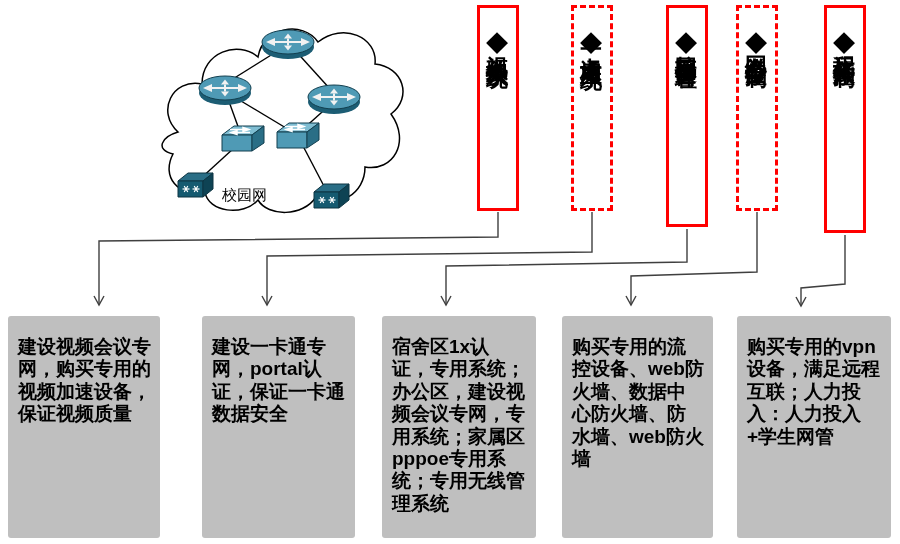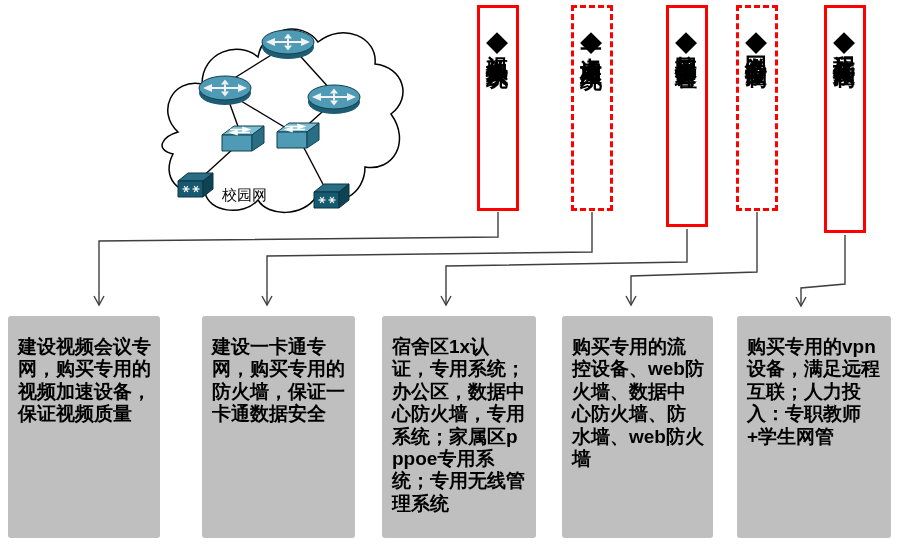--- a/index.html
+++ b/index.html
@@ -125,18 +125,18 @@
     <polyline points="845,235 845,284 801,288 801,306" marker-end="url(#ah)"></polyline>
   </svg>
 
   <div class="feature f1">◆视频会议系统</div>
   <div class="feature f2 dashed">◆一卡通应用系统</div>
   <div class="feature f3">◆校园网运营管理</div>
   <div class="feature f4 dashed">◆网络安全控制</div>
   <div class="feature f5">◆远程接入控制</div>
 
   <div class="note n1">建设视频会议专网，购买专用的视频加速设备，保证视频质量</div>
-  <div class="note n2">建设一卡通专网，购买专用的防火墙，保证一卡通数据安全</div>
-  <div class="note n3">宿舍区1x认证，专用系统；办公区，数据中心防火墙，专用系统；家属区pppoe专用系统；专用无线管理系统</div>
+  <div class="note n2">建设一卡通专网，portal认证，保证一卡通数据安全</div>
+  <div class="note n3">宿舍区1x认证，专用系统；办公区，建设视频会议专网，专用系统；家属区pppoe专用系统；专用无线管理系统</div>
   <div class="note n4">购买专用的流控设备、web防火墙、数据中心防火墙、防水墙、web防火墙</div>
-  <div class="note n5">购买专用的vpn设备，满足远程互联；人力投入：专职教师+学生网管</div>
+  <div class="note n5">购买专用的vpn设备，满足远程互联；人力投入：人力投入+学生网管</div>
 
 </div>
 
 </body></html>

